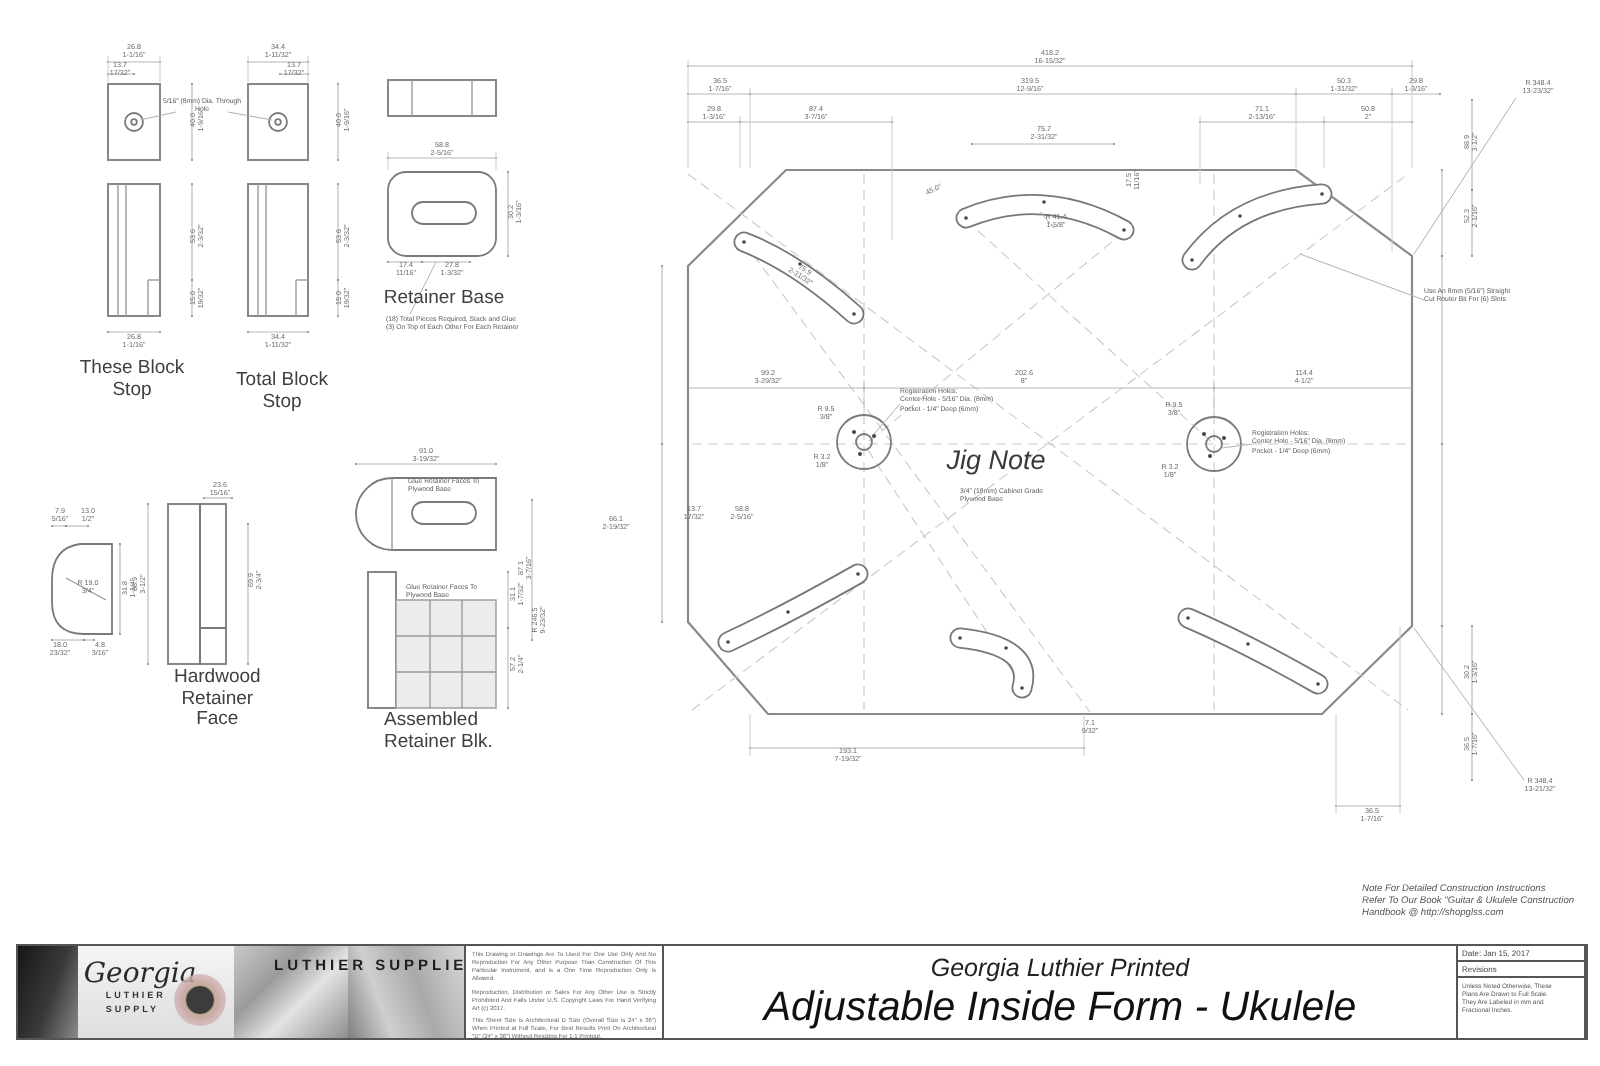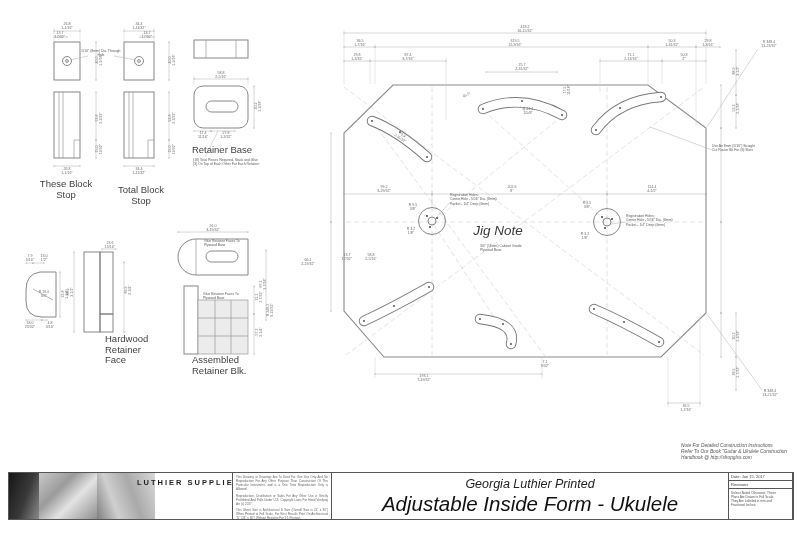--- a/index.html
+++ b/index.html
@@ -266,21 +266,21 @@
       <line x1="205" y1="157" x2="218" y2="131"></line>
     </g>
   </svg>
 
   <div id="annotations">
       <span class="anno part" style="left: 66px; top: 190px; transform: translate(-50%, -50%) rotate(0deg);">These Block
 Stop</span>
       <span class="anno part" style="left: 141px; top: 196px; transform: translate(-50%, -50%) rotate(0deg);">Total Block
 Stop</span>
       <span class="anno part" style="left: 222px; top: 150px; transform: translate(-50%, -50%) rotate(0deg);">Retainer Base</span>
-      <span class="anno partL" style="left: 105px; top: 350px; transform: translate(0px, -50%) rotate(0deg);">Hardwood
+      <span class="anno partL" style="left: 87px; top: 350px; transform: translate(0px, -50%) rotate(0deg); text-align: center;">Hardwood
 Retainer
 Face</span>
       <span class="anno partL" style="left: 192px; top: 366px; transform: translate(0px, -50%) rotate(0deg);">Assembled
 Retainer Blk.</span>
       <span class="anno title" style="left: 498px; top: 230px; transform: translate(-50%, -50%) rotate(0deg);">Jig Note</span>
       <span class="anno note" style="left: 101px; top: 53px; transform: translate(-50%, -50%) rotate(0deg);">5/16" (8mm) Dia. Through
 Hole</span>
       <span class="anno noteL" style="left: 193px; top: 162px; transform: translate(0px, -50%) rotate(0deg);">(18) Total Pieces Required, Stack and Glue
 (3) On Top of Each Other For Each Retainer</span>
       <span class="anno noteL" style="left: 204px; top: 243px; transform: translate(0px, -50%) rotate(0deg);">Glue Retainer Faces To
@@ -423,20 +423,25 @@
 1-7/16"</span>
       <span class="anno dim" style="left: 770px; top: 393px; transform: translate(-50%, -50%) rotate(0deg);">R 348.4
 13-21/32"</span>
       <span class="anno dim" style="left: 686px; top: 408px; transform: translate(-50%, -50%) rotate(0deg);">36.5
 1-7/16"</span>
     </div>
 
   <div id="tblock">
     <div class="cell" id="banner">
       <div class="ph phA"></div>
+      <div class="ph phLogo">
+        <span class="gscript">Georgia</span>
+        <span class="gsub">LUTHIER SUPPLY</span>
+        <span class="soundhole"></span>
+      </div>
       <div class="ph phB"></div>
       <div class="ph phC"></div>
       <div id="strip-title">LUTHIER SUPPLIES</div>
     </div>
     <div class="cell" id="legal">
       <p>This Drawing or Drawings Are To Used For One Use Only And No Reproduction For Any Other Purpose Than Construction Of This Particular Instrument, and is a One Time Reproduction Only is Allowed.</p>
       <p>Reproduction, Distribution or Sales For Any Other Use is Strictly Prohibited And Falls Under U.S. Copyright Laws For Hand Verifying Art (c) 2017.</p>
       <p>This Sheet Size is Architectural D Size (Overall Size is 24" x 36") When Printed at Full Scale, For Best Results Print On Architectural "D" (24" x 36") Without Resizing For 1:1 Printout.</p>
     </div>
     <div class="cell" id="main-title">

